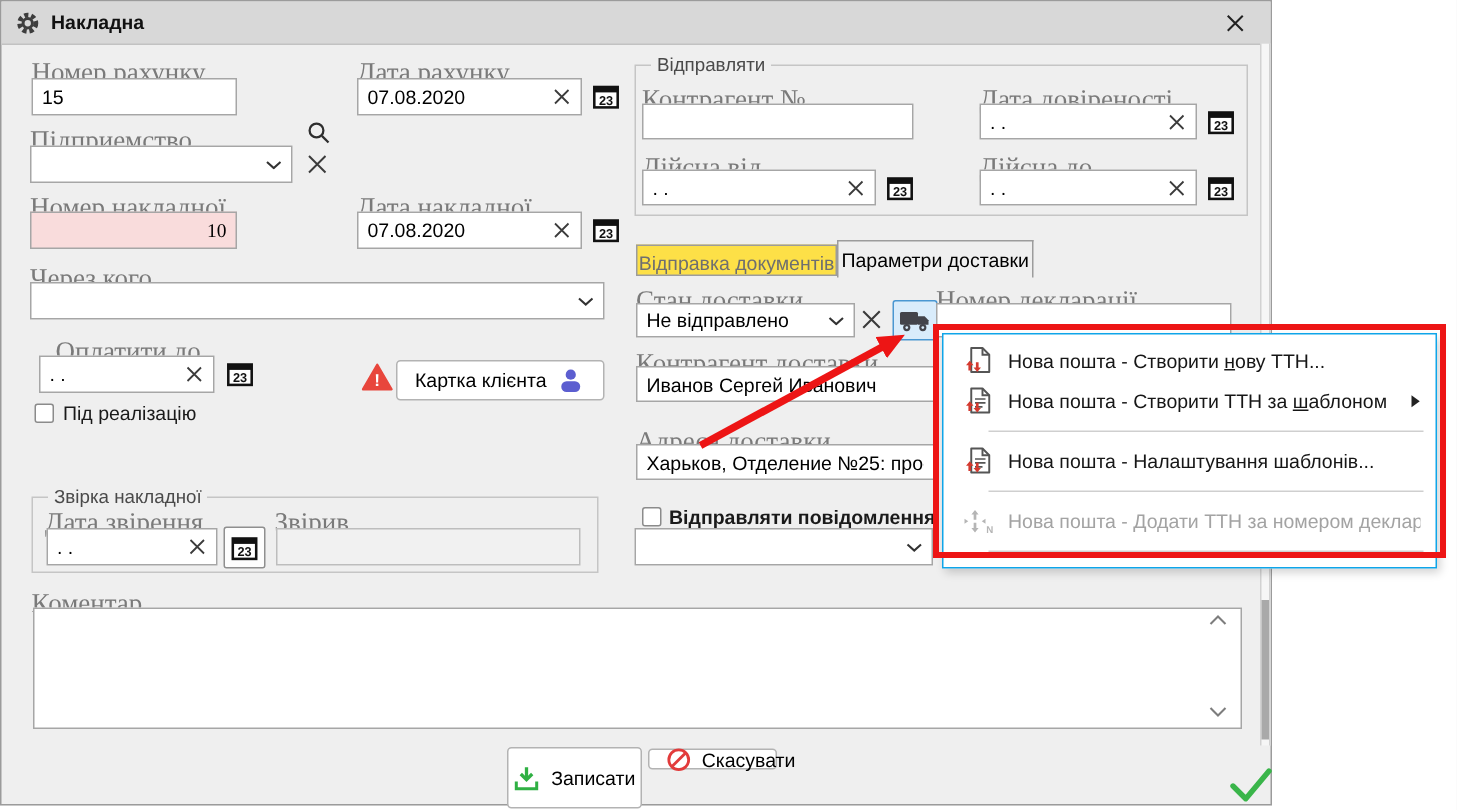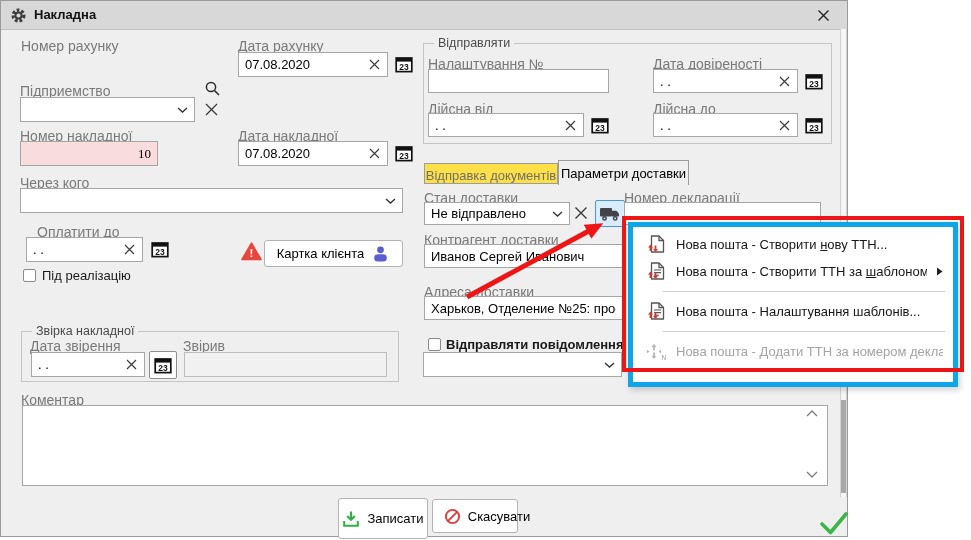--- a/index.html
+++ b/index.html
@@ -2,40 +2,40 @@
 <html><head>
 <meta charset="utf-8">
 <style>
   html,body{margin:0;padding:0;}
   body{font-family:"Liberation Sans",sans-serif;background:#fff;}
   .stage{position:relative;width:971px;height:540px;background:#fff;overflow:hidden;}
   .dialog{position:absolute;left:0;top:0;width:848px;height:537px;background:#efefef;border:1px solid #9b9b9b;box-sizing:border-box;}
   .titlebar{position:absolute;left:0;top:0;width:846px;height:28px;background:#d8d8d8;border-bottom:1px solid #c2c2c2;}
   .title{position:absolute;left:33px;top:6px;font-size:13px;font-weight:bold;color:#111;}
   .icnbtn{position:absolute;display:flex;align-items:center;justify-content:center;}
-  .lbl{position:absolute;font-size:14px;color:#7a7a7a;white-space:nowrap;}
+  .lbl{position:absolute;font-size:18px;color:#7a7a7a;white-space:nowrap;font-family:Liberation Serif, serif;}
   .fld{position:absolute;background:#fff;border:1px solid #a6a6a6;box-sizing:border-box;display:flex;align-items:center;padding:0 6px;font-size:13px;color:#000;}
   .fld .val{flex:1;overflow:hidden;white-space:nowrap;}
   .fld.r .val{text-align:right;}
   .fld.dis{background:#f1f1f1;border-color:#bdbdbd;}
   .fld.pink{background:#f9dcdc;}
   .calbtn{position:absolute;display:flex;align-items:center;justify-content:center;cursor:pointer;}
   .calbtn.boxed{border:1px solid #8f8f8f;background:#fdfdfd;border-radius:2px;}
   .btn{position:absolute;background:#fff;border:1px solid #b3b3b3;border-radius:3px;display:flex;align-items:center;justify-content:center;gap:7px;font-size:13px;color:#000;box-sizing:border-box;cursor:pointer;}
   .chkbox{position:absolute;width:13px;height:13px;background:#fff;border:1px solid #8b8b8b;border-radius:2px;box-sizing:border-box;}
   .chklbl{position:absolute;font-size:13px;color:#1a1a1a;white-space:nowrap;}
   .grp{position:absolute;border:1px solid #c5c5c5;box-sizing:border-box;}
   .legend{position:absolute;top:-8px;left:10px;background:#efefef;padding:0 4px;font-size:12.5px;color:#4a4a4a;white-space:nowrap;}
   .tab{position:absolute;box-sizing:border-box;border:1px solid #9c9c9c;display:flex;align-items:center;justify-content:center;font-size:13px;}
   .tab.inactive{background:#fde047;color:#6f6f6f;align-items:flex-end;}
   .tab.active{background:#efefef;color:#000;border-bottom:none;z-index:2;}
   .memo{position:absolute;background:#fff;border:1px solid #a6a6a6;box-sizing:border-box;}
   .scrolltrack{position:absolute;left:839px;top:28px;width:7px;height:468px;background:#f6f6f6;border-left:1px solid #d2d2d2;border-right:1px solid #d2d2d2;box-sizing:border-box;}
   .scrollthumb{position:absolute;left:840px;top:399px;width:5px;height:93px;background:#a9a9a9;}
-  .menu{position:absolute;left:628px;top:222px;width:330px;background:#fff;border:5px solid #0ea5e9;box-shadow:2px 3px 6px rgba(0,0,0,.18);z-index:50;padding:4px 0;box-sizing:border-box;}
+  .menu{position:absolute;left:628px;top:222px;width:330px;background:#fff;border:1px solid #0ea5e9;box-shadow:2px 3px 6px rgba(0,0,0,.18);z-index:50;padding:4px 0;box-sizing:border-box;}
   .menuitem{display:flex;align-items:center;height:27px;padding:0 10px 0 13px;gap:9px;font-size:13px;color:#161616;cursor:pointer;}
   .menuitem .mtext{flex:1;white-space:nowrap;overflow:hidden;}
   .menuitem.disabled{color:#a3a3a3;cursor:default;}
   .msep{height:1px;background:#cfcfcf;margin:6px 8px 6px 30px;}
   .u{text-decoration:underline;}
   .annot{position:absolute;z-index:60;pointer-events:none;}
   .redrect{left:622px;top:216px;width:342px;height:156px;border:4px solid #ed1515;box-sizing:border-box;}
   svg{display:block;}
   .truckbtn{position:absolute;left:594px;top:199px;width:28px;height:25px;background:#d9ecfb;border:1px solid #4a97d2;border-radius:2px;display:flex;align-items:center;justify-content:center;cursor:pointer;}
   .greencheck{position:absolute;left:818px;top:510px;}
@@ -55,20 +55,23 @@
       </span>
       <span class="title">Накладна</span>
       <span class="icnbtn" style="left:815px;top:7px;">
         <svg width="15" height="15" viewBox="0 0 15 15">
             <path d="M2.5 2.5 L12.5 12.5 M12.5 2.5 L2.5 12.5" stroke="#222" stroke-width="1.4"></path>
           </svg>
       </span>
     </div>
 
     <span class="lbl" style="left:20px;top:37px;">Номер рахунку</span>
+    <div class="fld" style="left:20px;top:51px;width:137px;height:25px;">
+      <span class="val">15</span>
+    </div>
 
     <span class="lbl" style="left:237px;top:37px;">Дата рахунку</span>
     <div class="fld" style="left:237px;top:51px;width:150px;height:25px;">
       <span class="val">07.08.2020</span>
       <span>
           <svg width="13" height="13" viewBox="0 0 13 13">
             <path d="M2 2 L11 11 M11 2 L2 11" stroke="#3c3c3c" stroke-width="1.2"></path>
           </svg>
         </span>
     </div>
@@ -209,40 +212,40 @@
     <div class="btn" style="left:337px;top:497px;width:90px;height:41px;">
       <span>
           <svg width="18" height="18" viewBox="0 0 18 18">
             <path d="M9 1.5 V9" stroke="#2fb043" stroke-width="2.2" fill="none"></path>
             <path d="M5.2 6 L9 9.8 L12.8 6" fill="none" stroke="#2fb043" stroke-width="2.2"></path>
             <path d="M2.2 11 v4.8 h13.6 V11" fill="none" stroke="#2fb043" stroke-width="2"></path>
           </svg>
         </span>
       <span>Записати</span>
     </div>
-    <div class="btn" style="left:431px;top:498px;width:86px;height:34px;padding-left:24px;">
+    <div class="btn" style="left:431px;top:498px;width:86px;height:14px;padding-left:24px;">
       <span>
           <svg width="17" height="17" viewBox="0 0 17 17">
             <circle cx="8.5" cy="8.5" r="6.6" fill="none" stroke="#e23b3b" stroke-width="1.9"></circle>
             <path d="M13.2 3.8 L3.8 13.2" stroke="#e23b3b" stroke-width="1.9"></path>
           </svg>
         </span>
       <span>Скасувати</span>
     </div>
 
     <span class="greencheck">
       <svg width="30" height="25" viewBox="0 0 30 25">
           <path d="M3 13 L11.5 21.5 L27 3" fill="none" stroke="#3ab54a" stroke-width="3.6" stroke-linecap="round" stroke-linejoin="round"></path>
         </svg>
     </span>
 
     <div class="grp" style="left:422px;top:42px;width:409px;height:101px;">
       <span class="legend">Відправляти</span>
     </div>
-    <span class="lbl" style="left:427px;top:55px;">Налаштування №</span>
+    <span class="lbl" style="left:427px;top:55px;">Контрагент №</span>
     <div class="fld" style="left:427px;top:68px;width:181px;height:24px;">
       <span class="val"></span>
     </div>
     <span class="lbl" style="left:652px;top:55px;">Дата довіреності</span>
     <div class="fld" style="left:652px;top:68px;width:145px;height:24px;">
       <span class="val">.  .</span>
       <span>
           <svg width="13" height="13" viewBox="0 0 13 13">
             <path d="M2 2 L11 11 M11 2 L2 11" stroke="#3c3c3c" stroke-width="1.2"></path>
           </svg>

